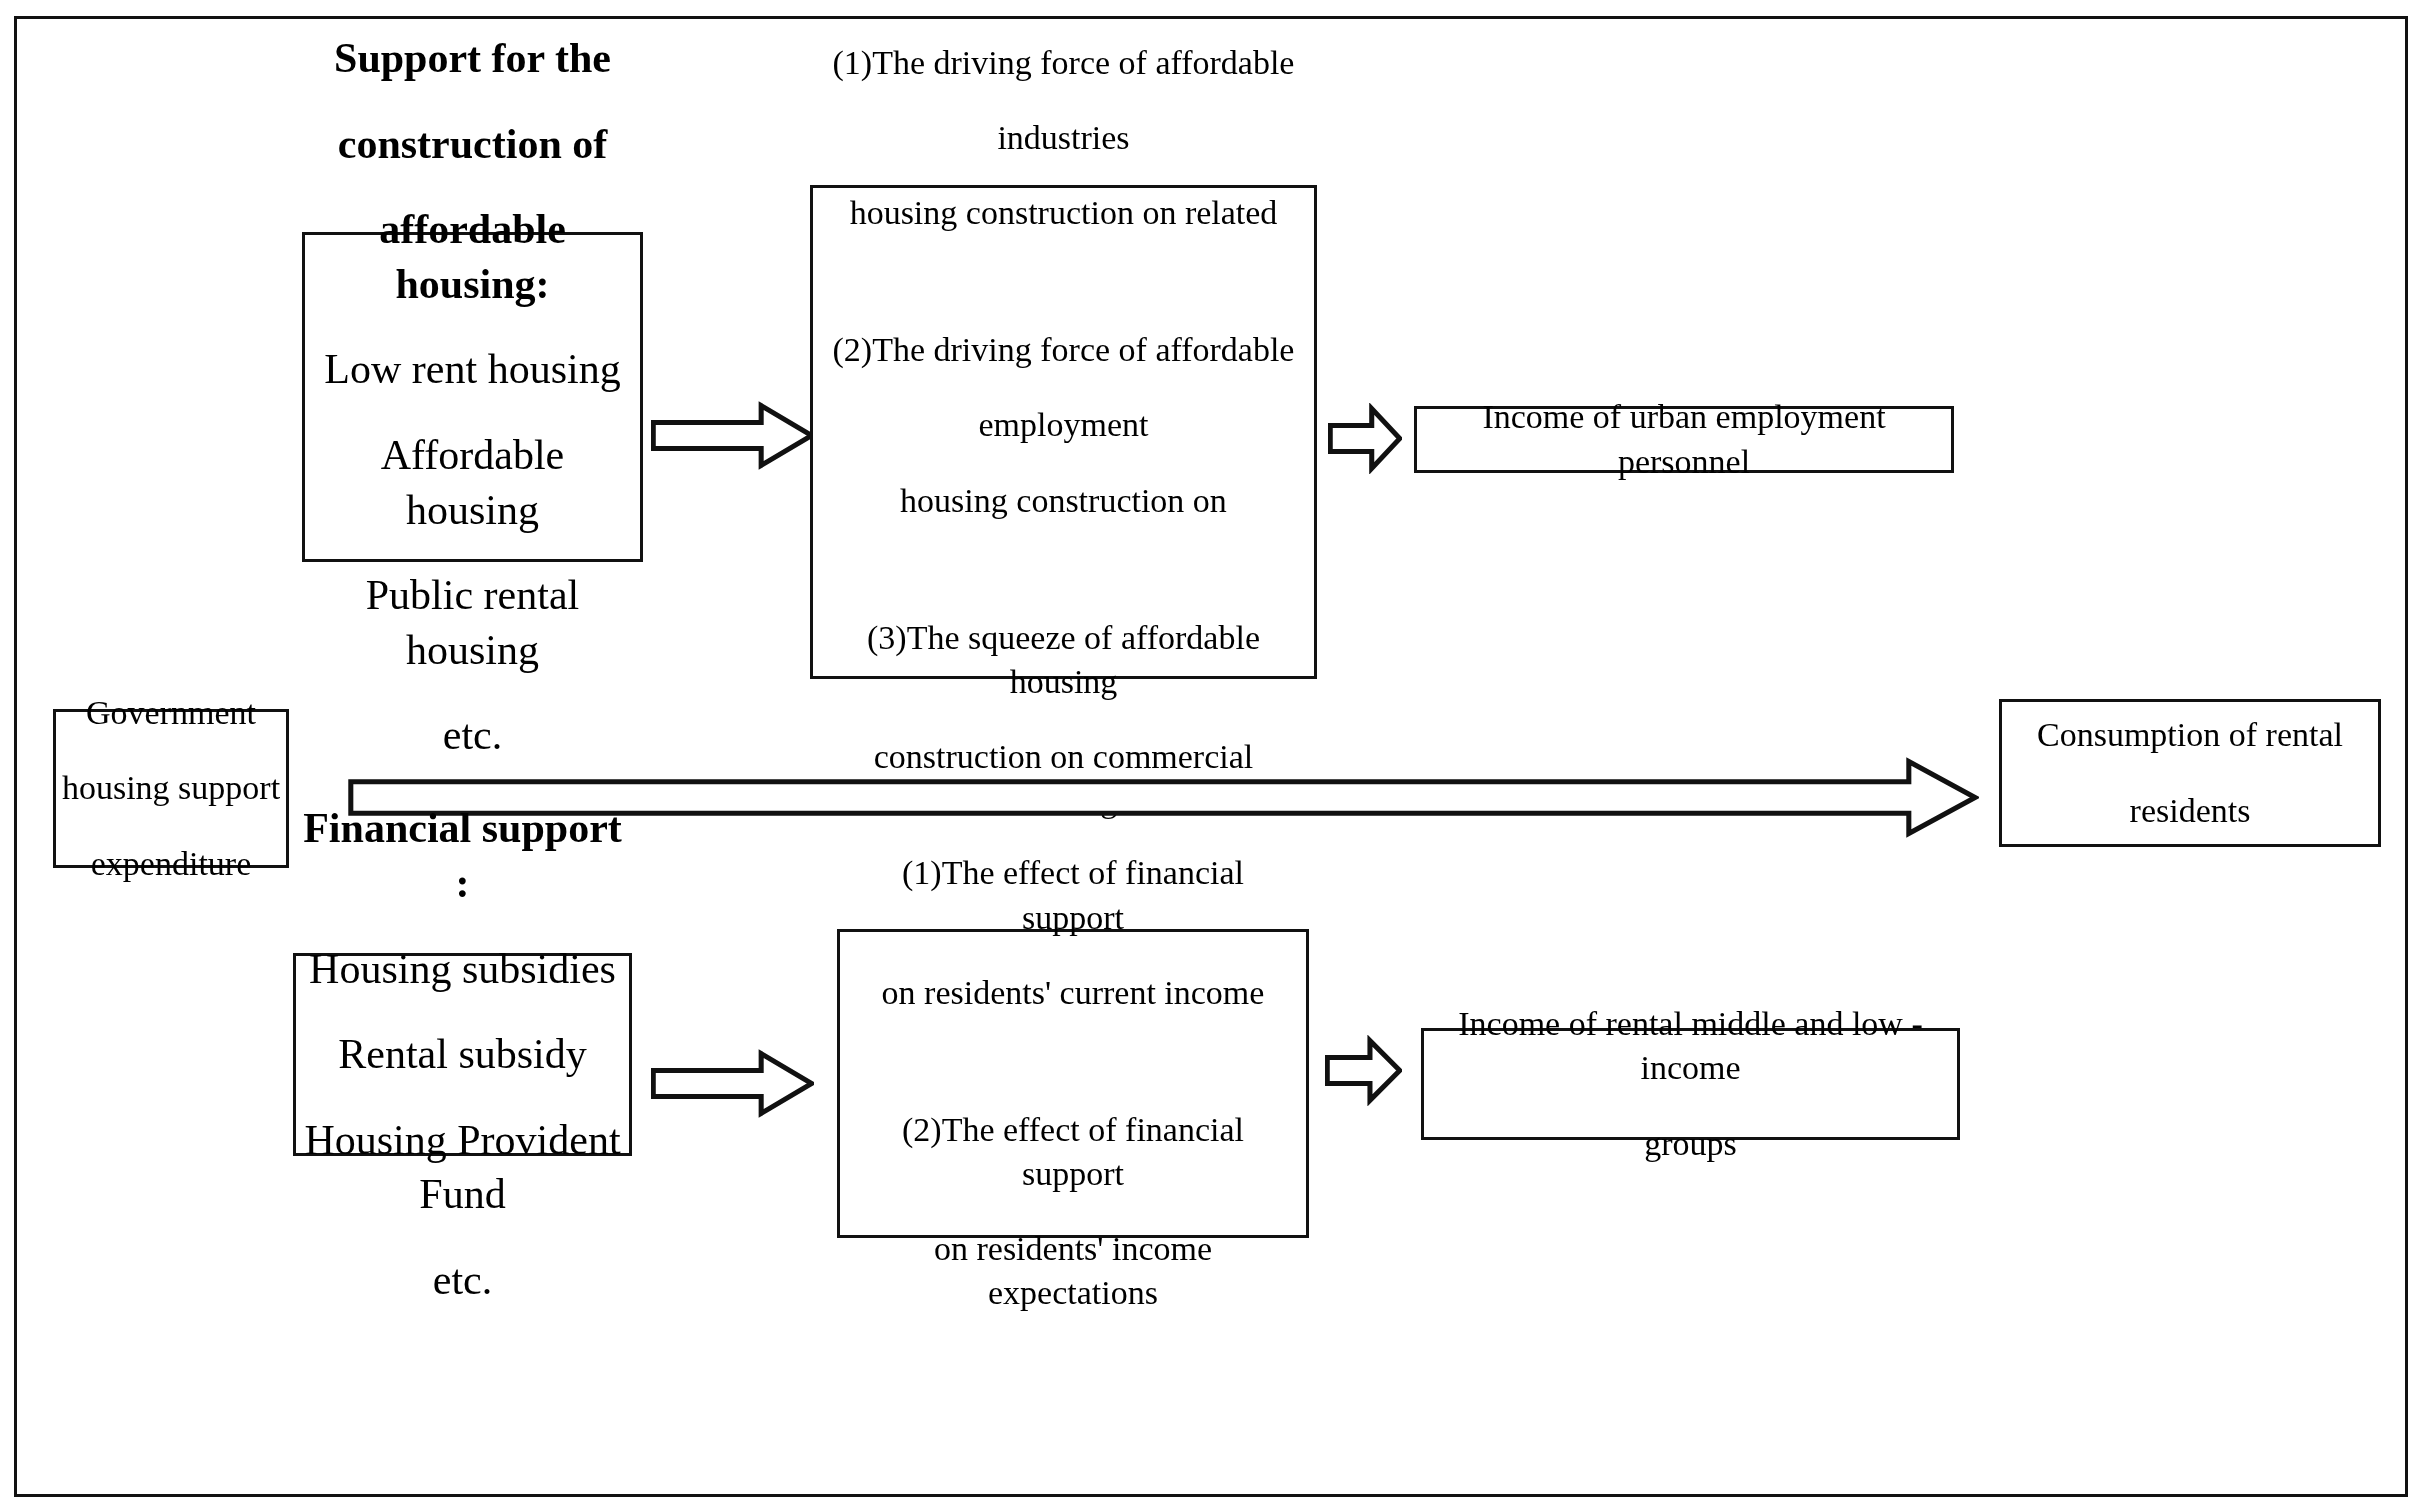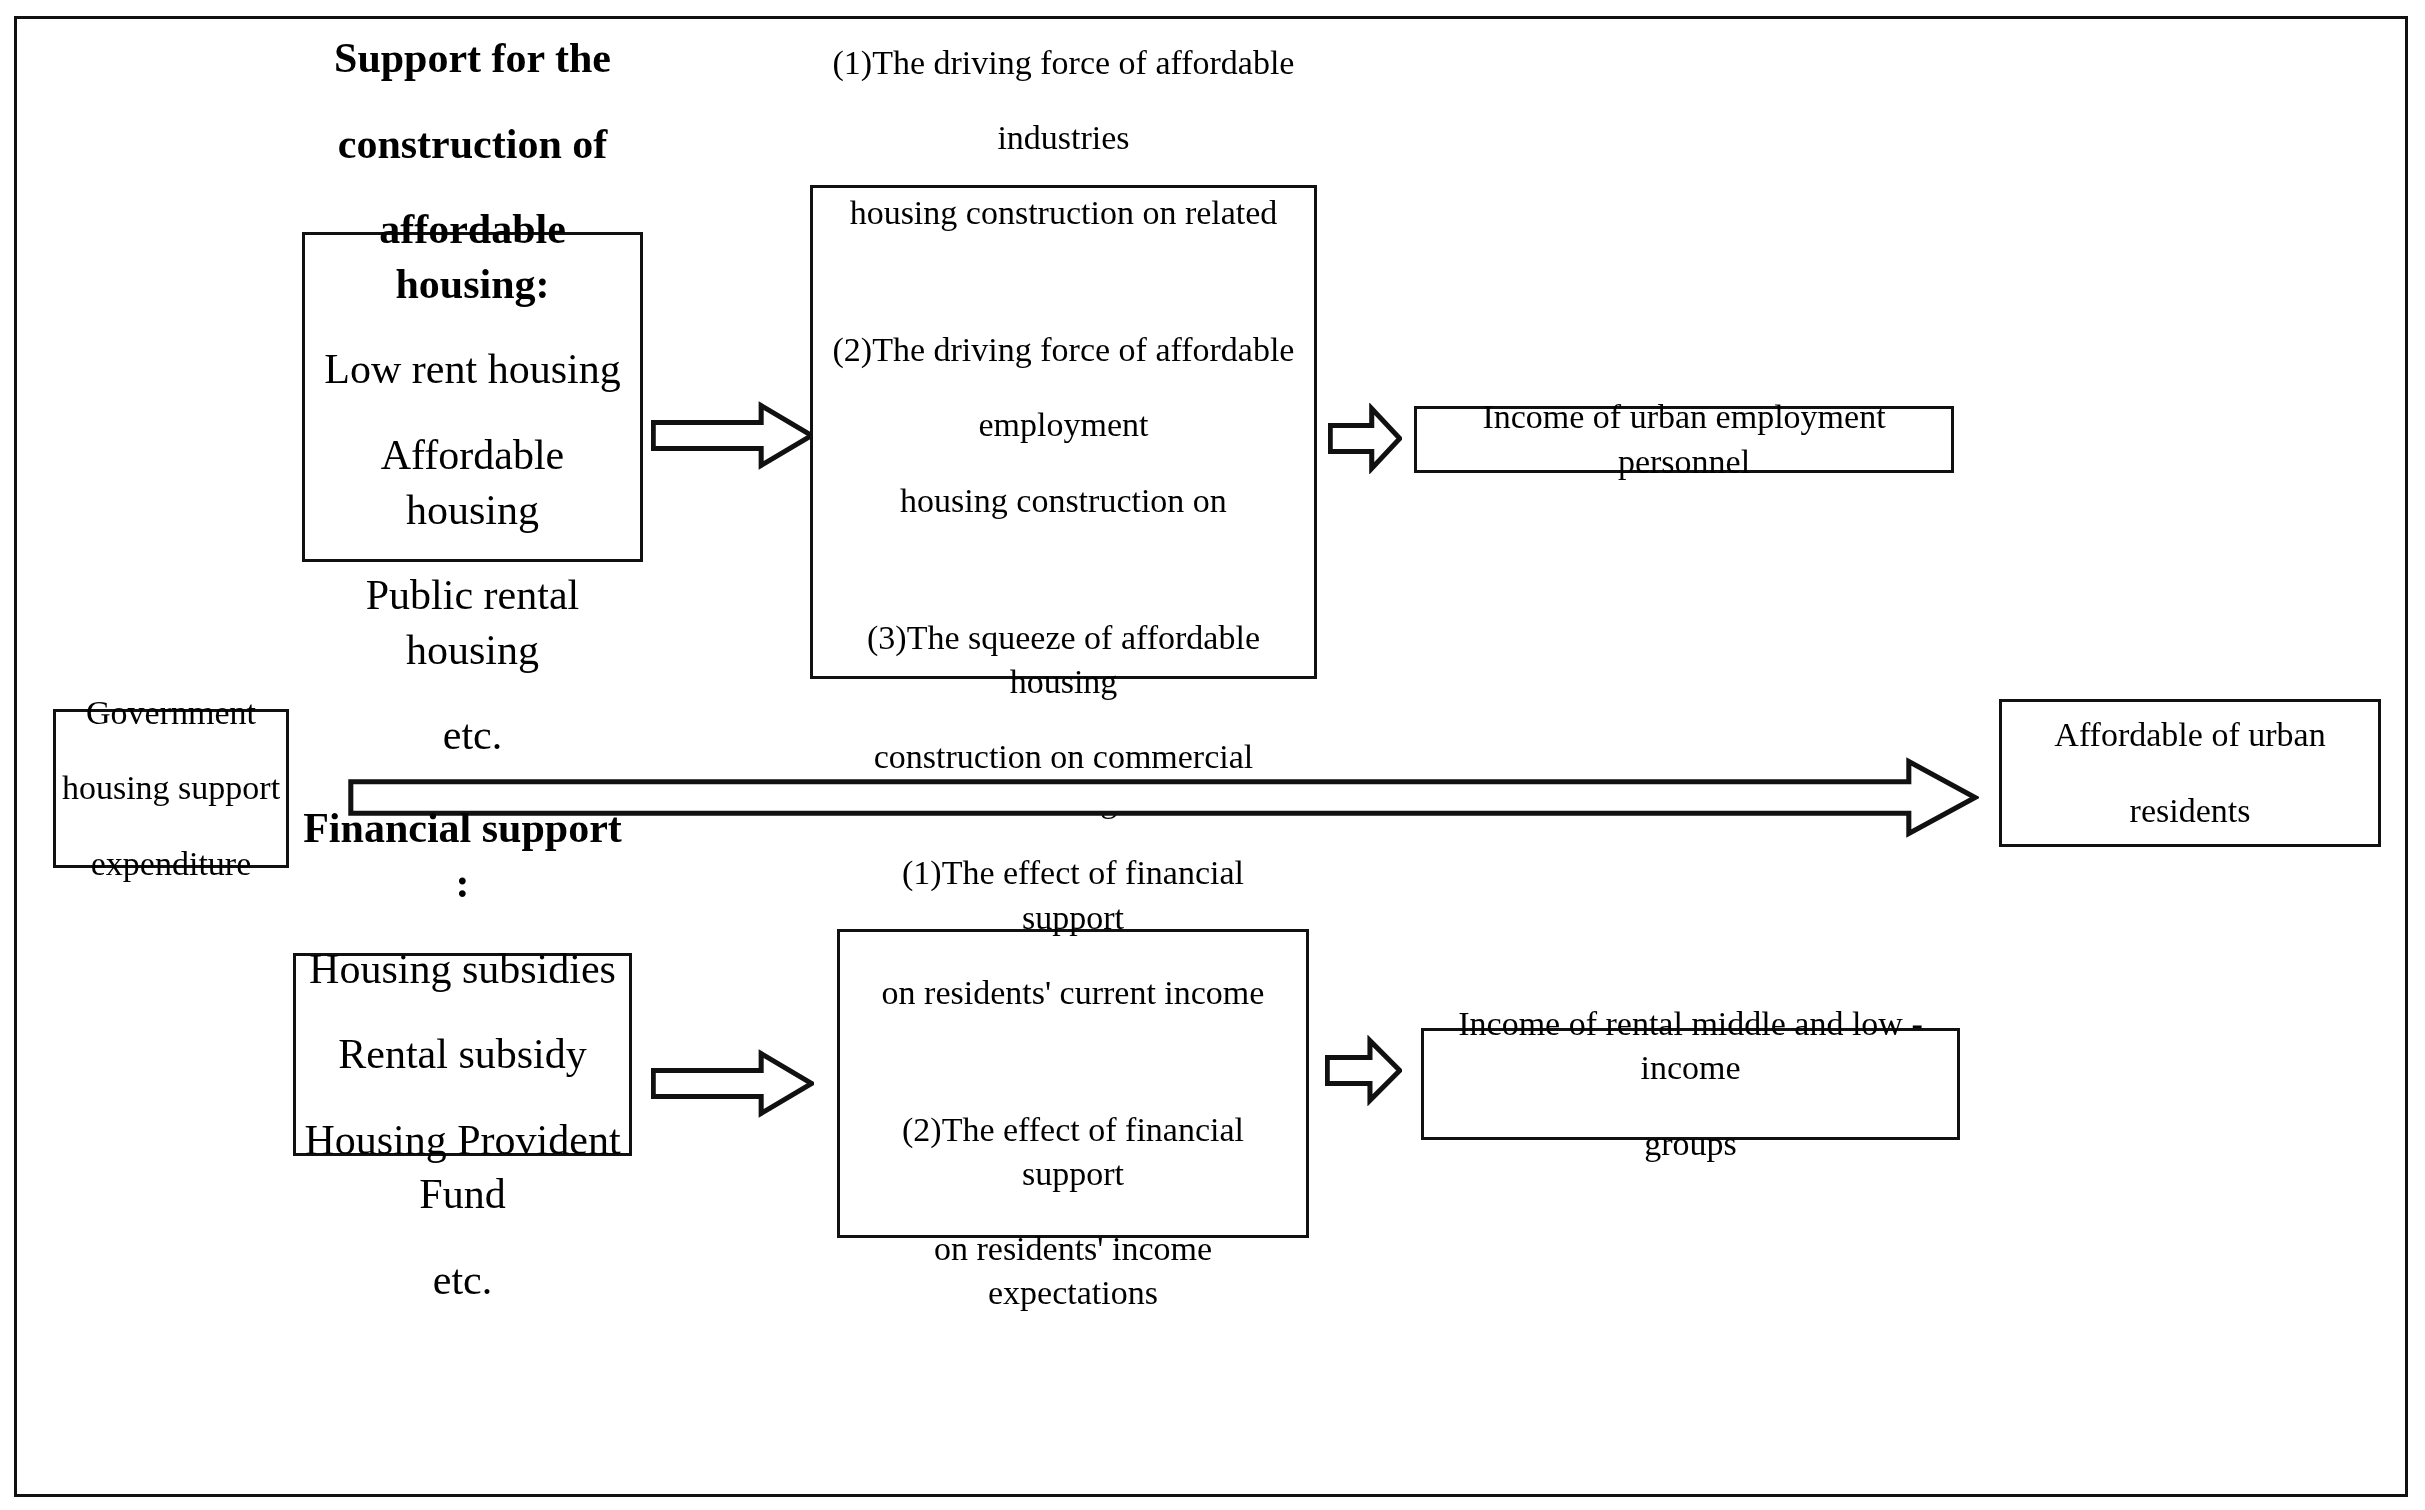--- a/index.html
+++ b/index.html
@@ -98,21 +98,21 @@
     <span class="ln">expenditure</span>
   </div>
 
   <div class="arrow" id="arrow-govt-consume">
     <svg viewBox="0 0 2905 144" preserveAspectRatio="none">
       <polygon points="5,44 2780,44 2780,8 2898,72 2780,136 2780,100 5,100" fill="#ffffff" stroke="#111111" stroke-width="9" stroke-linejoin="miter"></polygon>
     </svg>
   </div>
 
   <div class="box fs-plain" id="box-consume">
-    <span class="ln">Affordable of urban</span>
+    <span class="ln">Consumption of rental</span>
     <span class="ln">residents</span>
   </div>
 
   <div class="box fs-main" id="box-financial">
     <span class="ln bold">Financial support :</span>
     <span class="ln">Housing subsidies</span>
     <span class="ln">Rental subsidy</span>
     <span class="ln">Housing Provident Fund</span>
     <span class="ln">etc.</span>
   </div>

